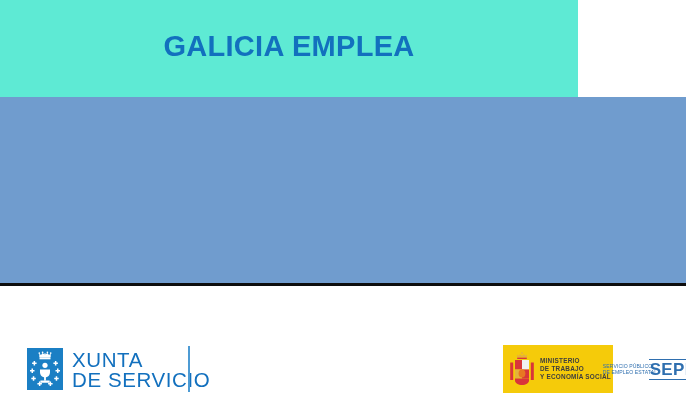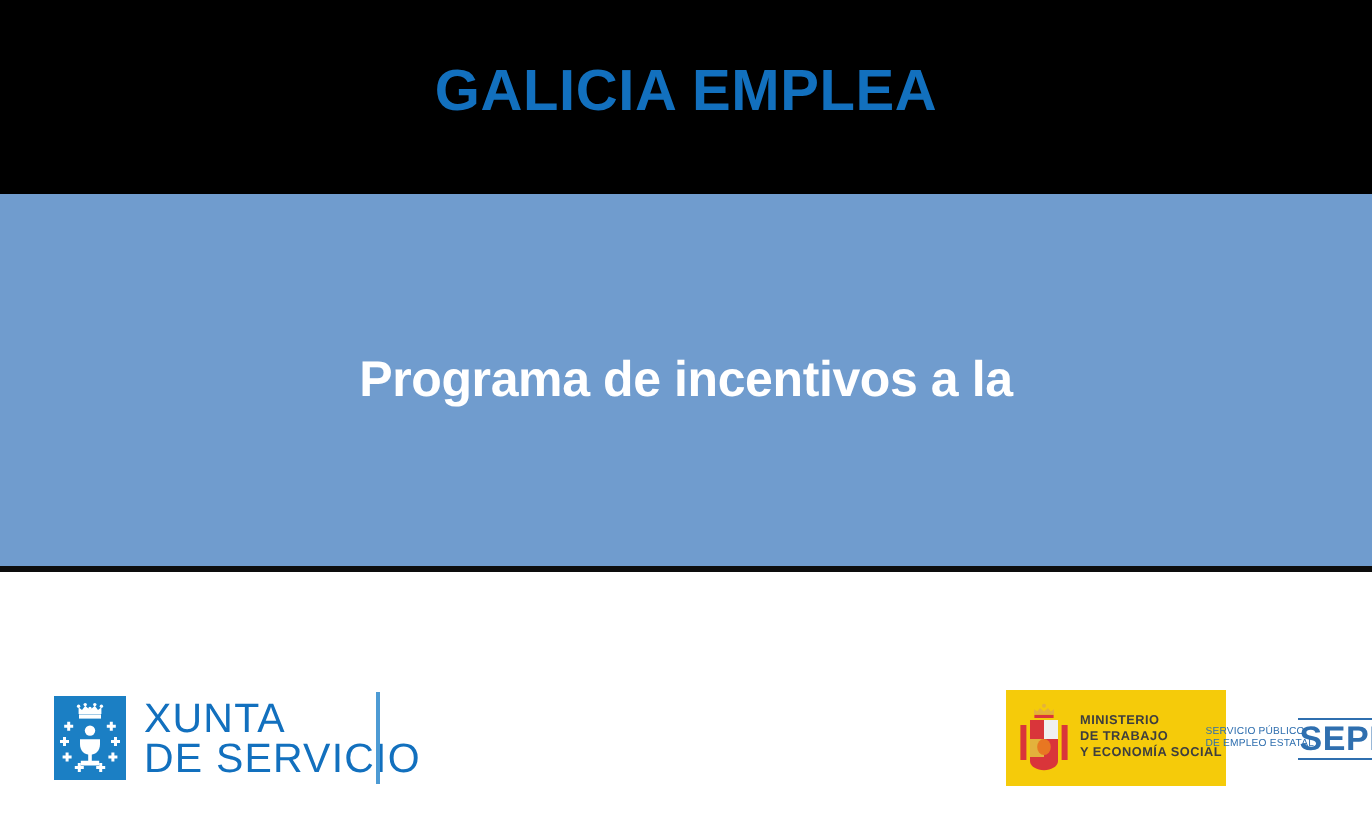--- a/index.html
+++ b/index.html
@@ -13,23 +13,23 @@
     font-family: "Liberation Sans", sans-serif;
     overflow: hidden;
     position: relative;
   }
 
   
   .title-zone {
     position: absolute;
     left: 0;
     top: 0;
-    width: 686px;
+    width: 578px;
     height: 97px;
-    background: #000000;
+    background: #5eead4;
     display: flex;
     align-items: center;
     justify-content: center;
   }
   .main-title {
     font-size: 29px;
     font-weight: bold;
     color: #1270BE;
     letter-spacing: 0.3px;
     line-height: 1;
@@ -194,21 +194,20 @@
   }
 </style>
 </head>
 <body>
 
 <div class="title-zone">
   <h1 class="main-title">GALICIA EMPLEA</h1>
 </div>
 
 <div class="blue-band">
-  <div class="band-line">Programa de incentivos a la</div>
 </div>
 <div class="band-rule"></div>
 <div class="white-gap"></div>
 
 <div class="footer">
 
   <div class="xunta-logo">
     <div class="xunta-emblem">
       <svg width="36" height="42" viewBox="0 0 36 42" xmlns="http://www.w3.org/2000/svg">
         <rect x="0" y="0" width="36" height="42" fill="#1B7FC4"></rect>

